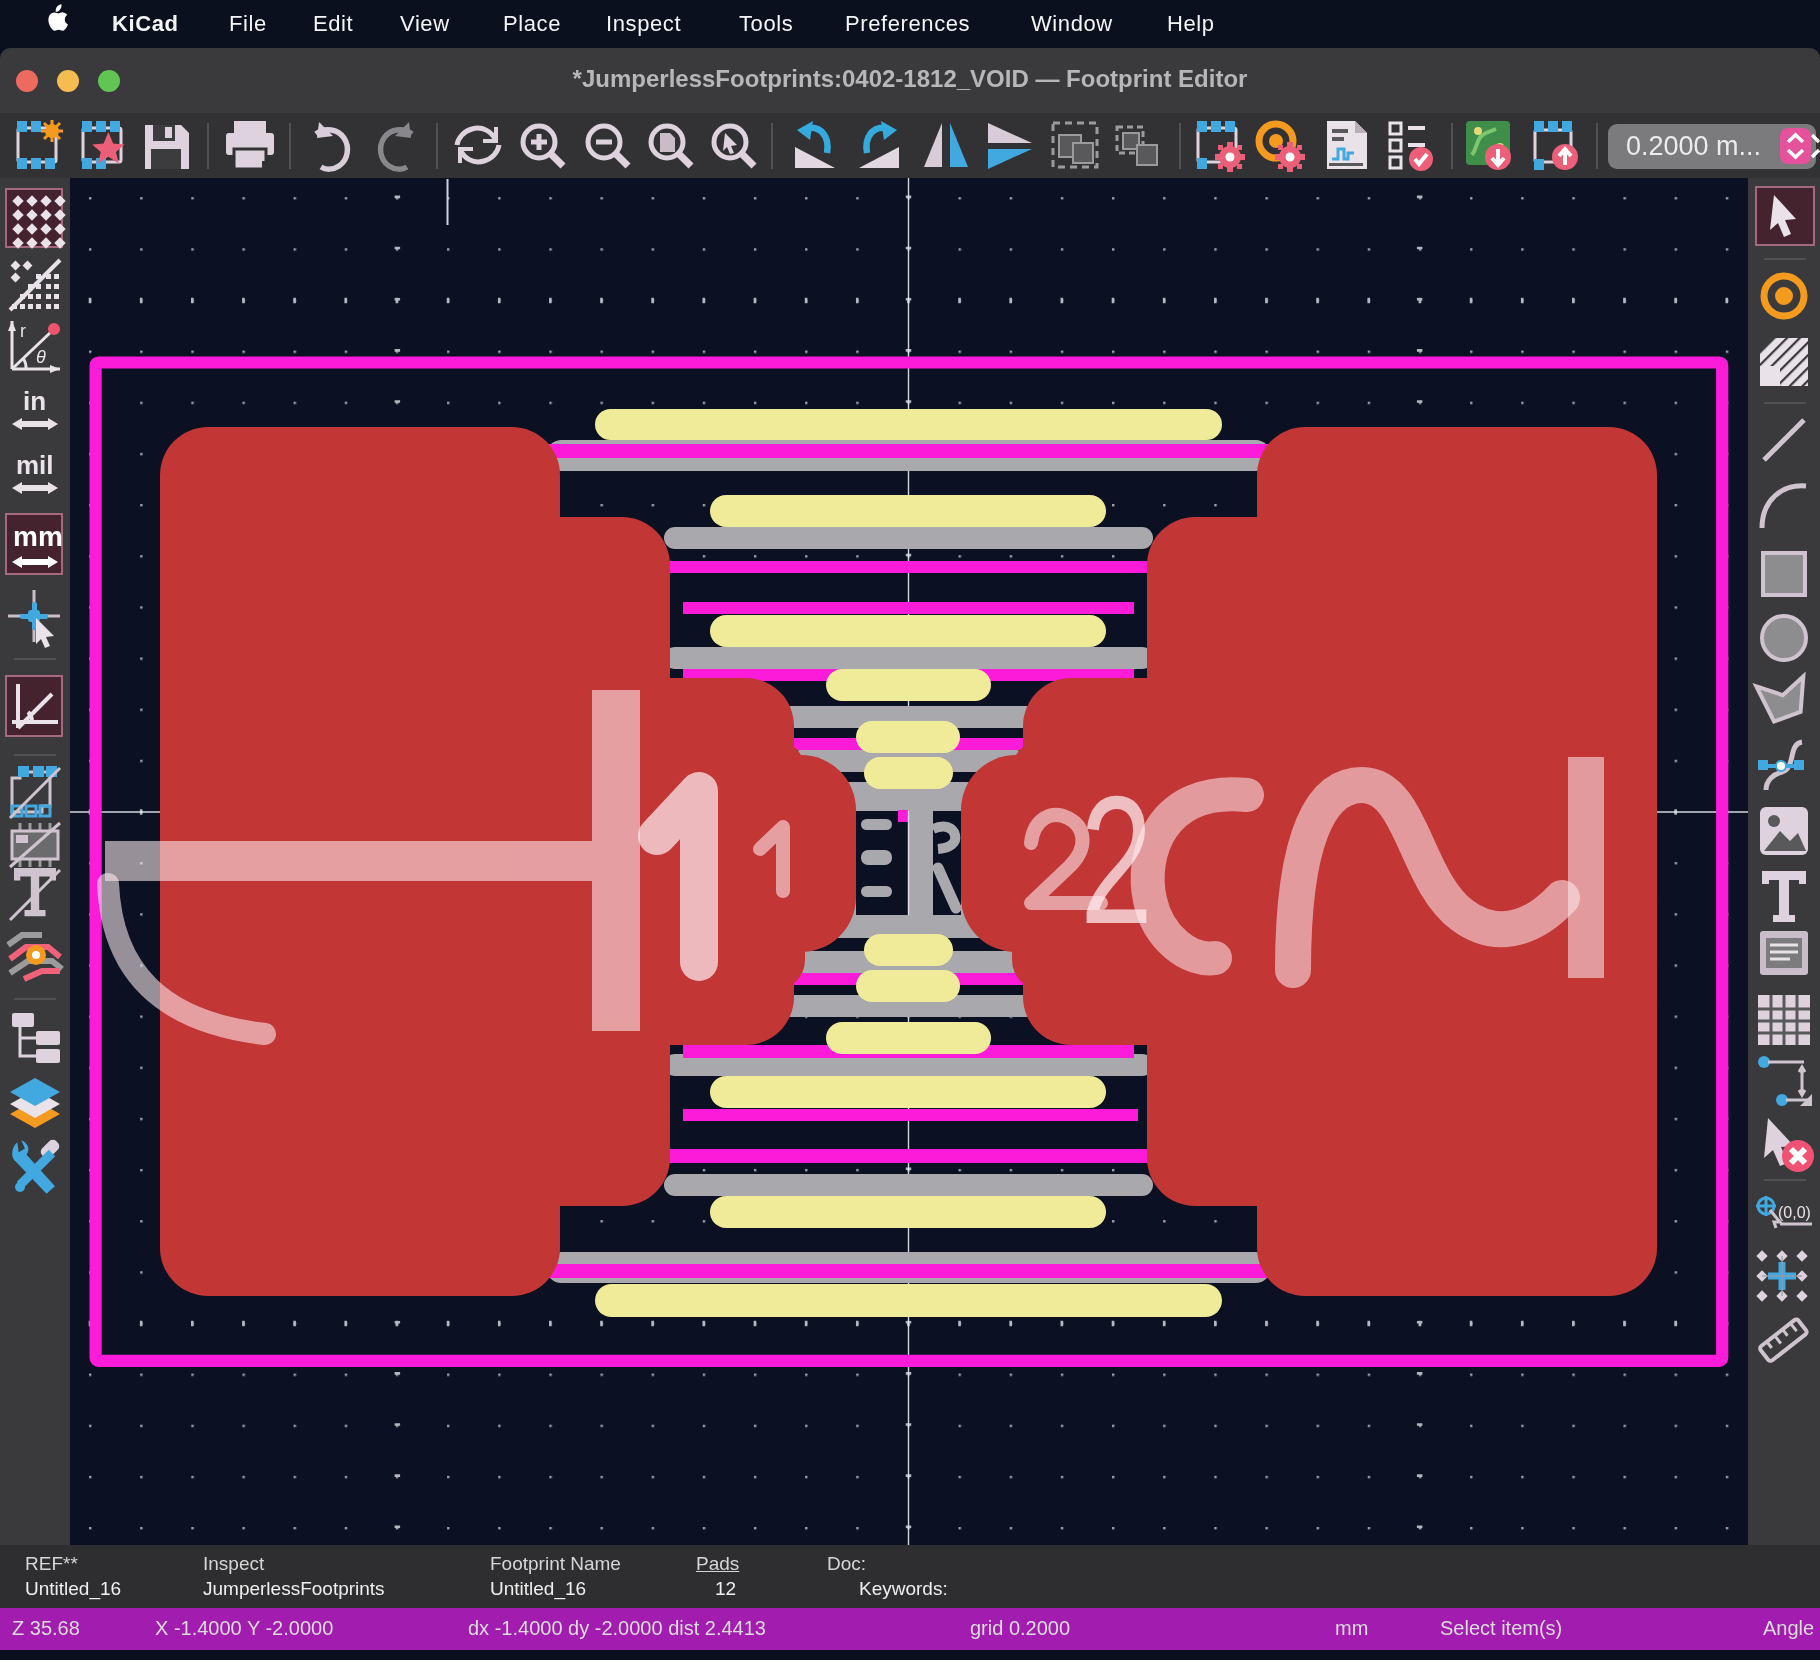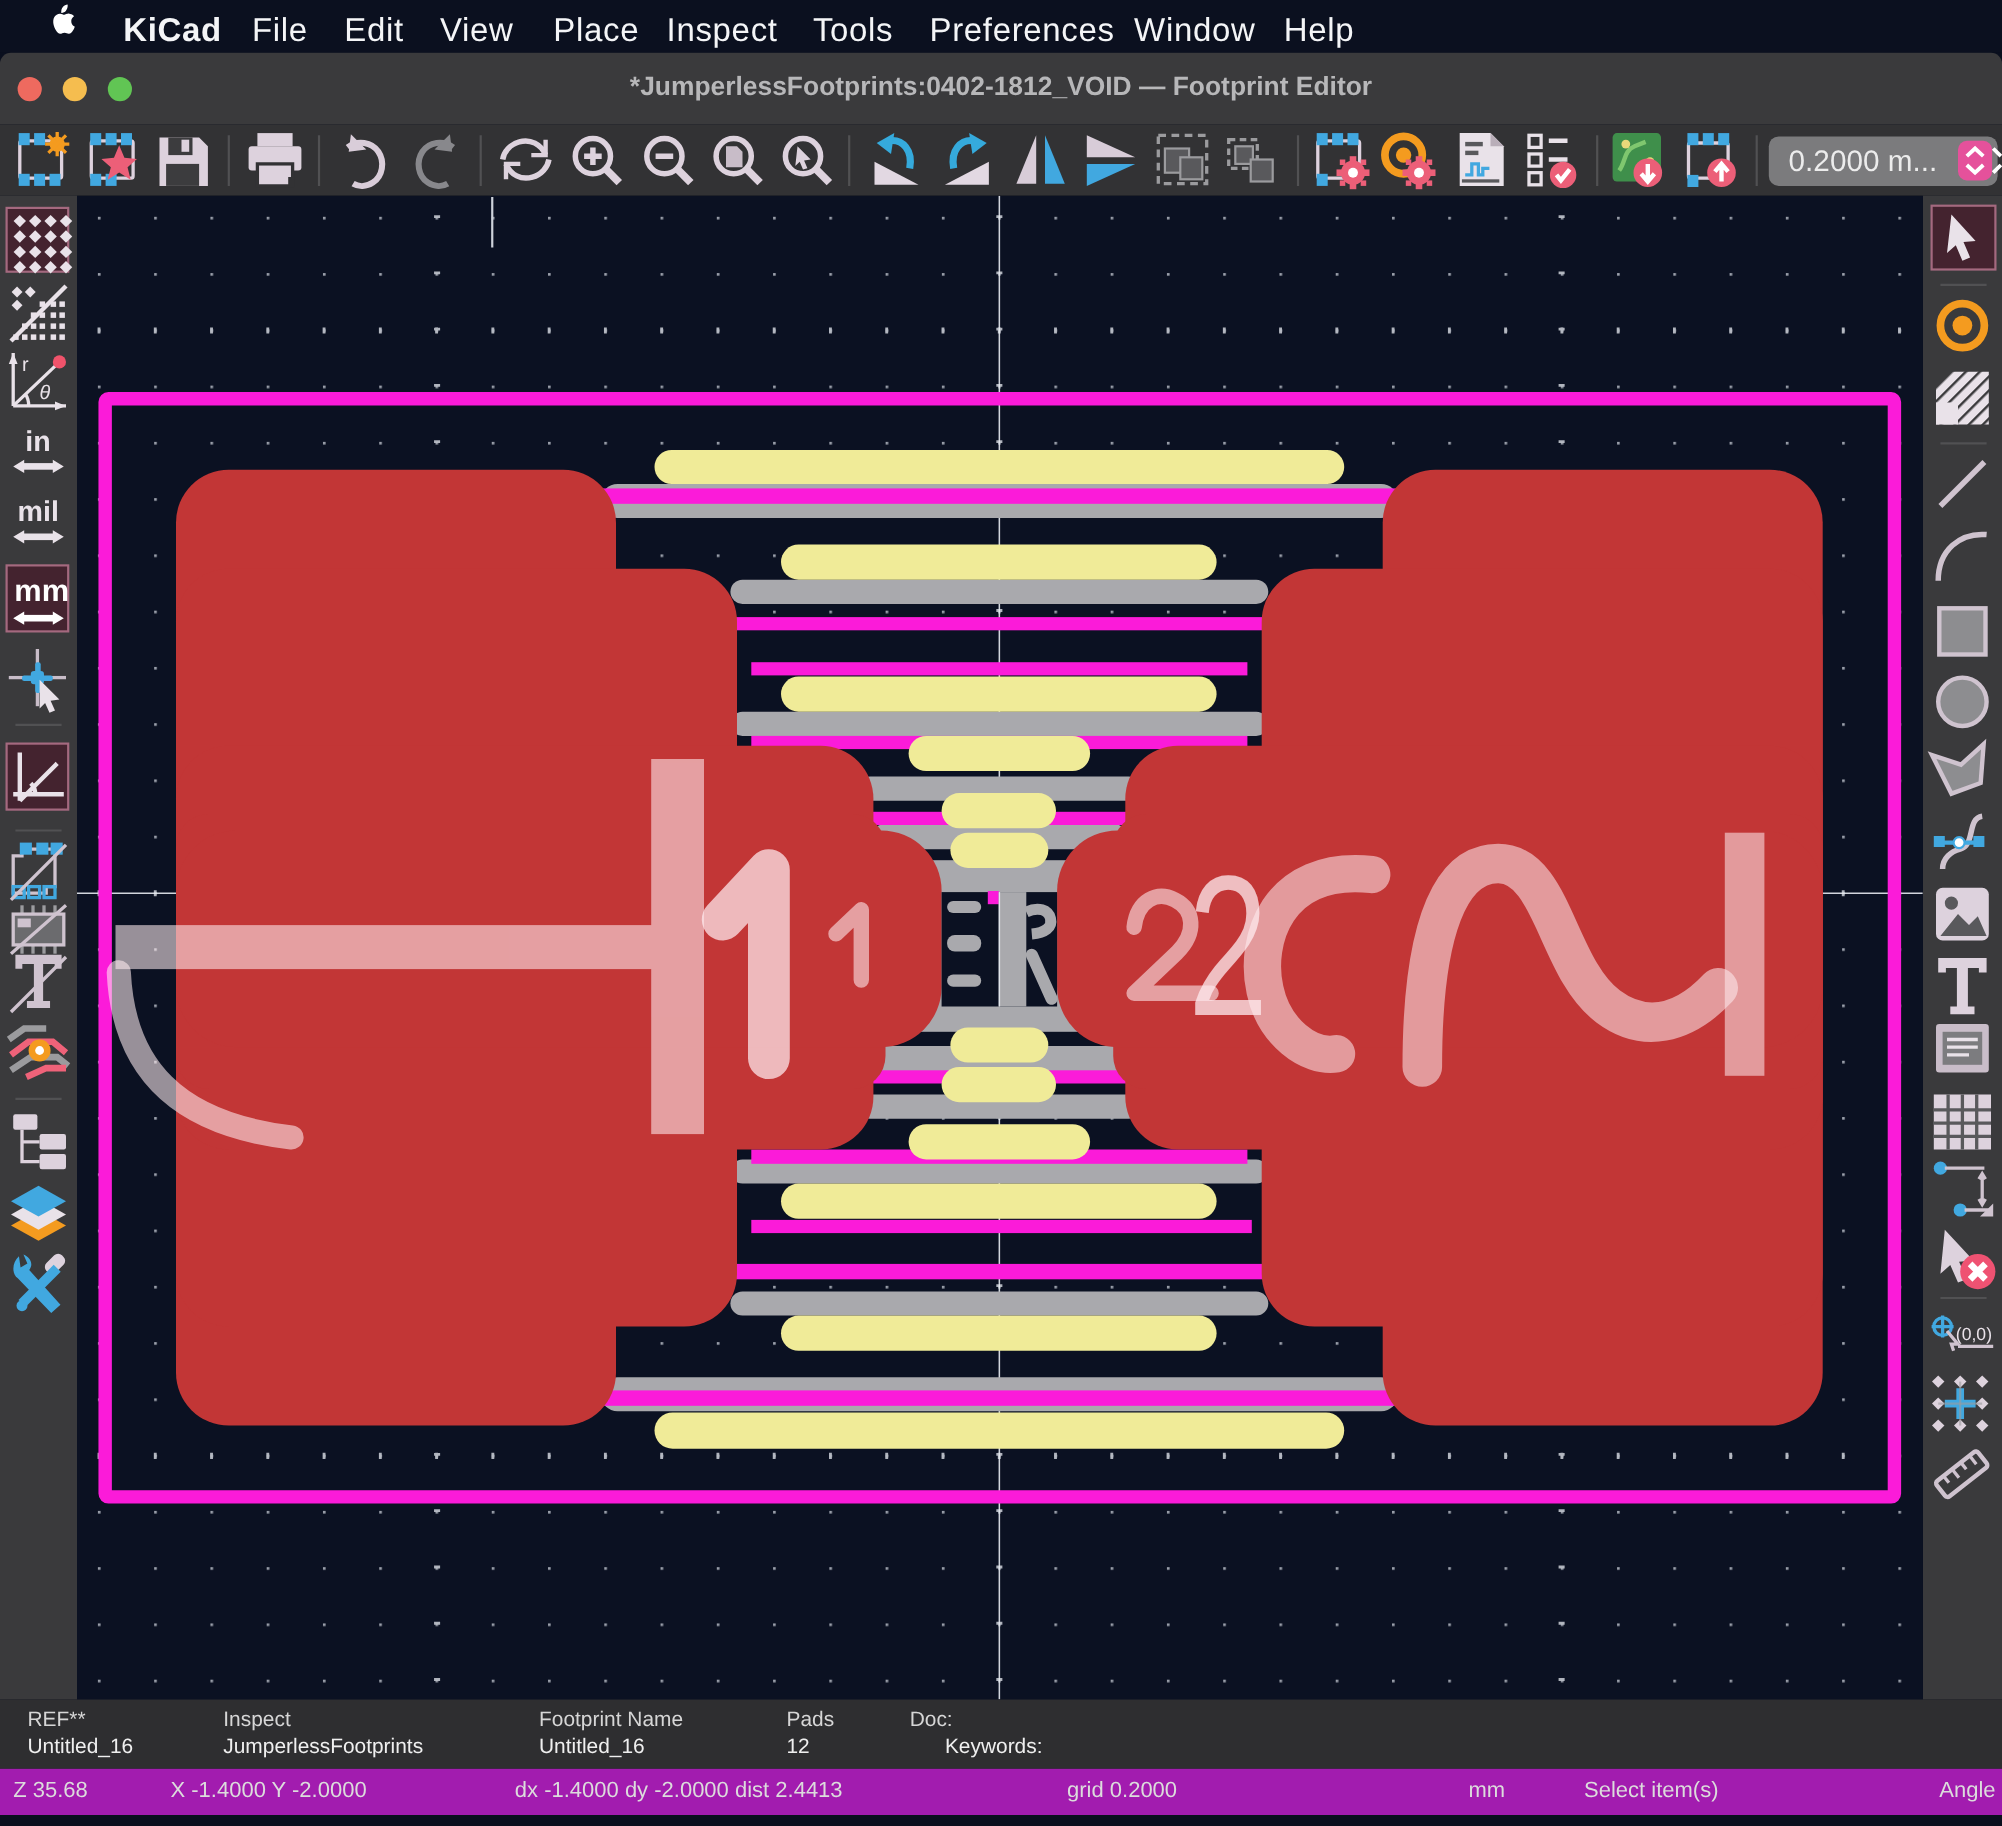--- a/index.html
+++ b/index.html
@@ -1,16 +1,16 @@
 <!DOCTYPE html>
 <html><head>
 <meta charset="utf-8">
 <style>
 html,body{margin:0;padding:0;width:1820px;height:1660px;overflow:hidden;background:#0a0f1e;font-family:"Liberation Sans",sans-serif;}
-#menubar{position:absolute;left:0;top:0;width:1820px;height:48px;background:#0b101f;color:#f4f5f7;font-size:30px;letter-spacing:0.6px;}
+#menubar{position:absolute;left:0;top:0;width:1820px;height:48px;background:#0b101f;color:#f4f5f7;font-size:22px;letter-spacing:0.6px;}
 .mi{position:absolute;top:11px;white-space:nowrap;}
 #titlebar{position:absolute;left:0;top:48px;width:1820px;height:65px;background:#3a3a3c;border-radius:10px 10px 0 0;}
 #titlebar .title{position:absolute;left:0;right:0;top:17px;text-align:center;font-weight:bold;font-size:24px;color:#b7b7b9;}
 .tl{position:absolute;top:70px;width:22px;height:22px;border-radius:50%;}
 #toolbar{position:absolute;left:0;top:113px;width:1820px;height:65px;background:#323234;}
 #leftbar{position:absolute;left:0;top:178px;width:70px;height:1367px;background:#3a3a3c;}
 #rightbar{position:absolute;left:1748px;top:178px;width:72px;height:1367px;background:#3a3a3c;}
 #canvas{position:absolute;left:70px;top:178px;width:1678px;height:1367px;background:#0b1122;}
 #status1{position:absolute;left:0;top:1545px;width:1820px;height:63px;background:#2e2e30;color:#e8e8e8;font-size:19px;}
 #status2{position:absolute;left:0;top:1608px;width:1820px;height:42px;background:#a21caf;color:#dcdcdc;font-size:20px;}
@@ -676,21 +676,21 @@
     <rect x="1568" y="757" width="36" height="221" fill="#ffecf0" opacity="0.55"></rect>
   </svg>
 </div>
 <div id="status1">
   <span class="s1" style="left:25px;">REF**</span>
     <span class="s2" style="left:25px;">Untitled_16</span>
   <span class="s1" style="left:203px;">Inspect</span>
     <span class="s2" style="left:203px;text-align:right;">JumperlessFootprints</span>
   <span class="s1" style="left:490px;">Footprint Name</span>
     <span class="s2" style="left:490px;">Untitled_16</span>
-  <span class="s1" style="left:715px;">Pads</span>
+  <span class="s1" style="left:696px;text-decoration:underline;">Pads</span>
     <span class="s2" style="left:715px;">12</span>
   <span class="s1" style="left:827px;">Doc:</span>
     <span class="s2" style="left:827px;margin-left:32px;">Keywords:</span>
 </div>
 <div id="status2">
   <span class="sb" style="left:12px;">Z 35.68</span>
   <span class="sb" style="left:155px;">X -1.4000  Y -2.0000</span>
   <span class="sb" style="left:468px;">dx -1.4000  dy -2.0000  dist 2.4413</span>
   <span class="sb" style="left:970px;">grid 0.2000</span>
   <span class="sb" style="left:1335px;">mm</span>

